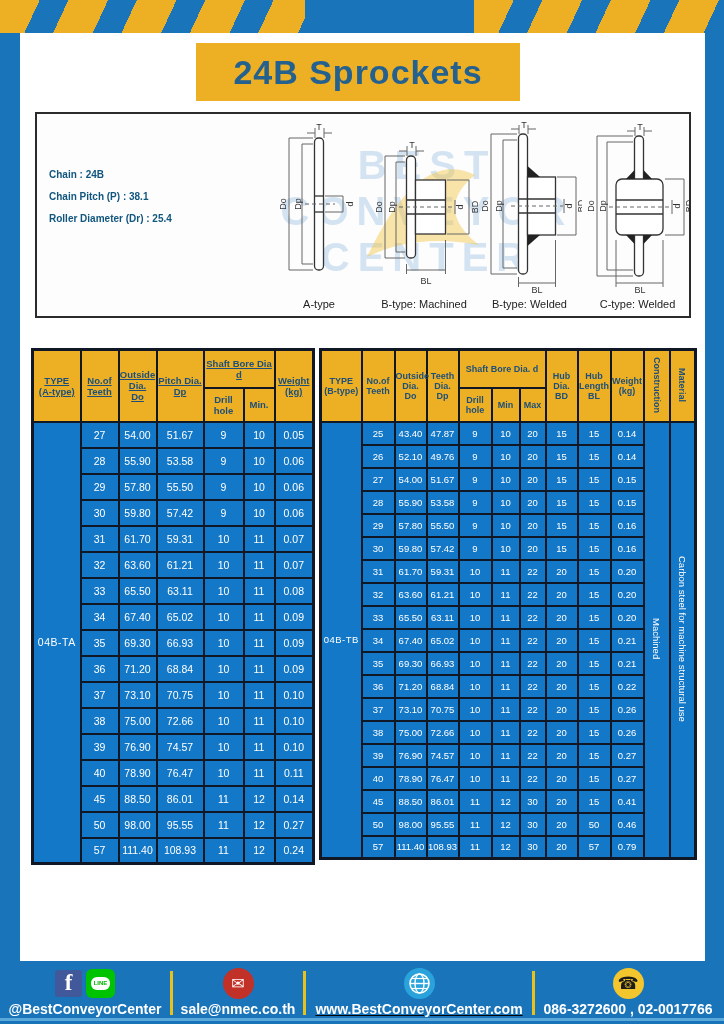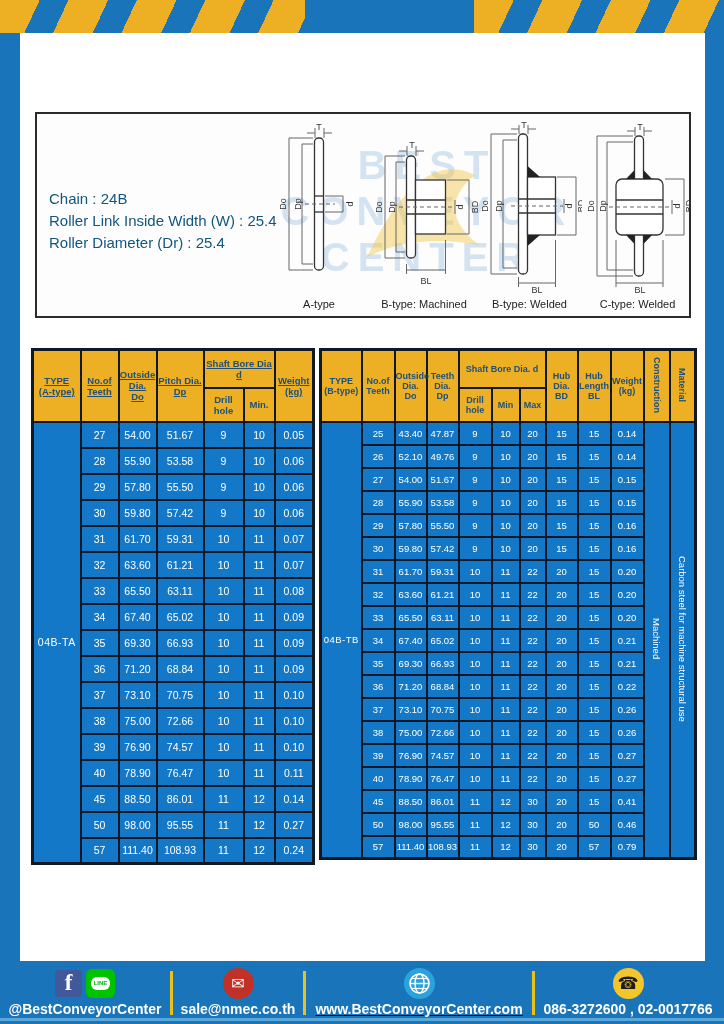--- a/index.html
+++ b/index.html
@@ -15,21 +15,21 @@
 
   
   .content { position:absolute; left:20px; top:33px; width:685px; height:928px; background:#ffffff; }
 
   .banner { position:absolute; left:176px; top:10px; width:324px; height:58px; background:#edb025;
     display:flex; align-items:center; justify-content:center; }
   .banner-title { font-size:34px; font-weight:bold; color:#24618e; letter-spacing:1px; }
 
   
   .panel { position:absolute; left:15px; top:79px; width:656px; height:206px; background:#fdfdfd; border:2px solid #2b2b2b; }
-  .specs { position:absolute; left:12px; top:50px; color:#11567f; font-weight:normal; font-size:15px; line-height:22px; z-index:2;margin-top:24px; }
+  .specs { position:absolute; left:12px; top:50px; color:#11567f; font-weight:bold; font-size:10px; line-height:22px; z-index:2; }
   .wm-text { position:absolute; left:150px; top:28px; width:480px; text-align:center; z-index:0;
     font-size:40px; line-height:46px; font-weight:bold; letter-spacing:8px; color:rgba(120,170,215,0.30); }
   .wm-logo { position:absolute; left:320px; top:25px; z-index:0; opacity:.45; }
   .fig { position:absolute; z-index:1; text-align:center; }
   .fig .cap { font-size:11px; color:#222; margin-top:0px; }
   .dln { stroke:#666; stroke-width:1; fill:none; }
   .solid { stroke:#333; stroke-width:1.3; fill:#fff; }
   .weld { fill:#222; stroke:none; }
   text.dim { font-size:9px; fill:#333; font-family:"Liberation Sans",sans-serif; }
 
@@ -77,34 +77,37 @@
 
 <div class="page">
 
   <div class="hazard">
     <div class="stripes-left"></div>
     <div class="stripes-right"></div>
   </div>
 
   <div class="content">
 
+    <div class="banner">
+      <div class="banner-title">24B Sprockets</div>
+    </div>
 
     <div class="panel">
       <div class="wm-text">
         <div>BEST</div>
         <div>CONVEYOR</div>
         <div>CENTER</div>
       </div>
       <svg class="wm-logo" width="130" height="130" viewBox="0 0 130 130">
         <path d="M10,118 Q62,8 118,36 Q76,70 122,106 Q58,94 10,118 Z" fill="#f3c544"></path>
       </svg>
 
       <div class="specs">
         <div>Chain  : 24B</div>
-        <div>Roller Link Inside Width (W)  :  25.4</div>
+        <div>Chain Pitch (P)  :  38.1</div>
         <div>Roller Diameter (Dr)  : 25.4</div>
       </div>
 
       <div class="fig" style="left:232px; top:8px; width:100px;">
         <svg width="100" height="172" viewBox="0 0 100 172">
           <line class="dln" x1="46" y1="16" x2="46" y2="6"></line>
             <line class="dln" x1="55" y1="16" x2="55" y2="6"></line>
           <line class="dln" x1="38" y1="11" x2="46" y2="11"></line>
             <line class="dln" x1="55" y1="11" x2="63" y2="11"></line>
           <text class="dim" x="50" y="8" text-anchor="middle">T</text>

